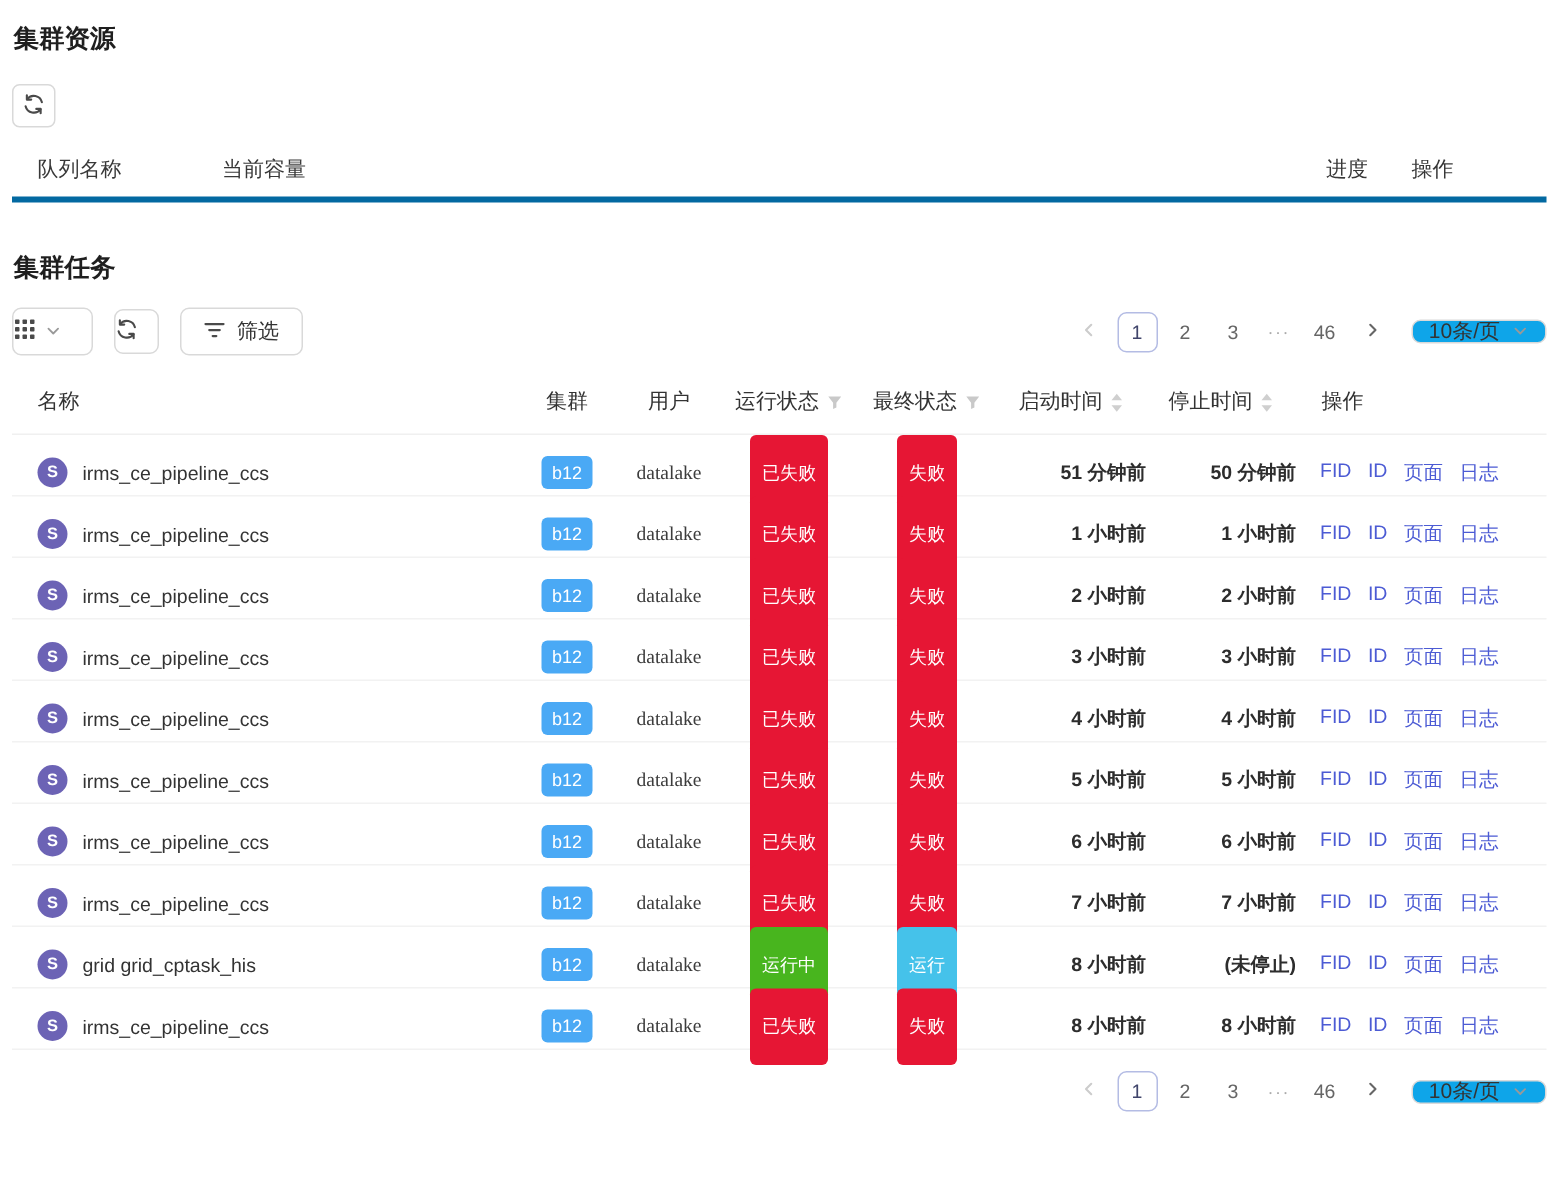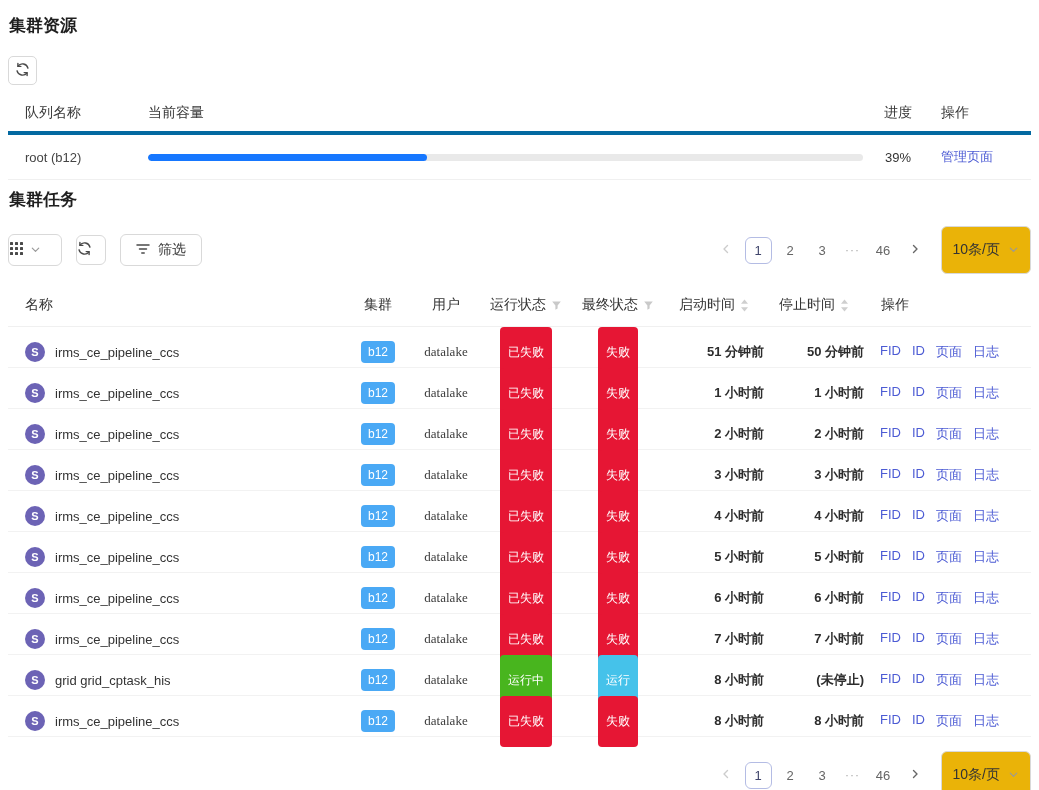--- a/index.html
+++ b/index.html
@@ -25,21 +25,21 @@
   .res-head { height:40px; border-bottom:4px solid #0369a1; font-size:14px; font-weight:500; color:#383838; }
   .res-row  { height:45px; border-bottom:1px solid #f0f0f0; font-size:13px; color:#444; }
   .c-queue  { padding-left:17px; }
   .c-action { padding-left:12px; }
   .c-center { text-align:center; }
   .progress-track { height:7px; background:#e9e9e9; border-radius:4px; margin-right:4px; overflow:hidden; }
   .progress-fill  { height:100%; background:#1677ff; border-radius:4px; width:0; }
   .pct { color:#333; }
 
   
-  .tasks-section { margin-top:8px; }
+  .tasks-section { margin-top:32px; }
   .tasks-toolbar { display:flex; align-items:center; gap:14px; margin-top:15px; }
   .btn {
     height:32px; border:1px solid #d9d9d9; border-radius:6px; background:#fff;
     display:inline-flex; align-items:center; justify-content:flex-start; cursor:pointer;
   }
   .grid-btn { width:54px; gap:6px; }
   .refresh-btn2 { width:30px; height:30px; }
   .filter-btn { padding:0 15px; gap:8px; font-size:14px; color:#333; }
   .summary { font-size:14px; color:#333; white-space:nowrap; margin-left:2px; }
   .sum-default { color:#333; }
@@ -50,23 +50,23 @@
   .pagination { margin-left:auto; display:flex; align-items:center; gap:5px; }
   .pg-btn {
     min-width:27px; height:27px; border:none; background:transparent; color:#666;
     font-size:13px; display:inline-flex; align-items:center; justify-content:center;
     cursor:pointer; border-radius:6px;
   }
   .pg-current { border:1px solid #b4bce4; color:#40456b; font-weight:500; background:#fff; }
   .pg-disabled { color:#ccc; cursor:default; }
   .pg-ellipsis { color:#aaa; font-size:12px; min-width:24px; text-align:center; letter-spacing:1px; }
   .page-size-select {
-    height:48px; border:1px solid #d9d9d9; border-radius:6px; padding:0 11px;
+    height:16px; border:1px solid #d9d9d9; border-radius:6px; padding:0 11px;
     display:flex; align-items:center; gap:8px; font-size:14px; color:#333;
-    cursor:pointer; margin-left:7px; background:#eab308;
+    cursor:pointer; margin-left:7px; background:#0ea5e9;
   }
 
   
   .task-table { margin-top:10px; }
   .tgrid { display:grid; grid-template-columns:336px 68px 68px 92px 92px 100px 100px 1fr; align-items:center; }
   .thead { height:43px; border-bottom:1px solid #f0f0f0; font-size:14px; font-weight:500; color:#333; }
   .th { display:flex; align-items:center; gap:5px; }
   .th.c-left { padding-left:17px; justify-content:flex-start; }
   .th.c-centerf { justify-content:center; }
   .hicon { display:inline-flex; align-items:center; }
@@ -110,32 +110,20 @@
             </svg></span>
       </button>
     </div>
 
     <div class="res-table">
       <div class="res-grid res-head">
         <div class="c-queue">队列名称</div>
         <div>当前容量</div>
         <div class="c-center">进度</div>
         <div class="c-action">操作</div>
-      </div>
-      <div class="res-grid res-row">
-        <div class="c-queue">root (b12)</div>
-        <div>
-          <div class="progress-track">
-            <div class="progress-fill" style="width: 39%;"></div>
-          </div>
-        </div>
-        <div class="c-center pct">39%</div>
-        <div class="c-action">
-          <a class="link">管理页面</a>
-        </div>
       </div>
     </div>
   </section>
 
   <section class="tasks-section">
     <h2 class="section-title">集群任务</h2>
 
     <div class="tasks-toolbar">
       <button class="btn grid-btn">
         <span class="svg-holder"><svg width="15" height="15" viewBox="0 0 15 15">

